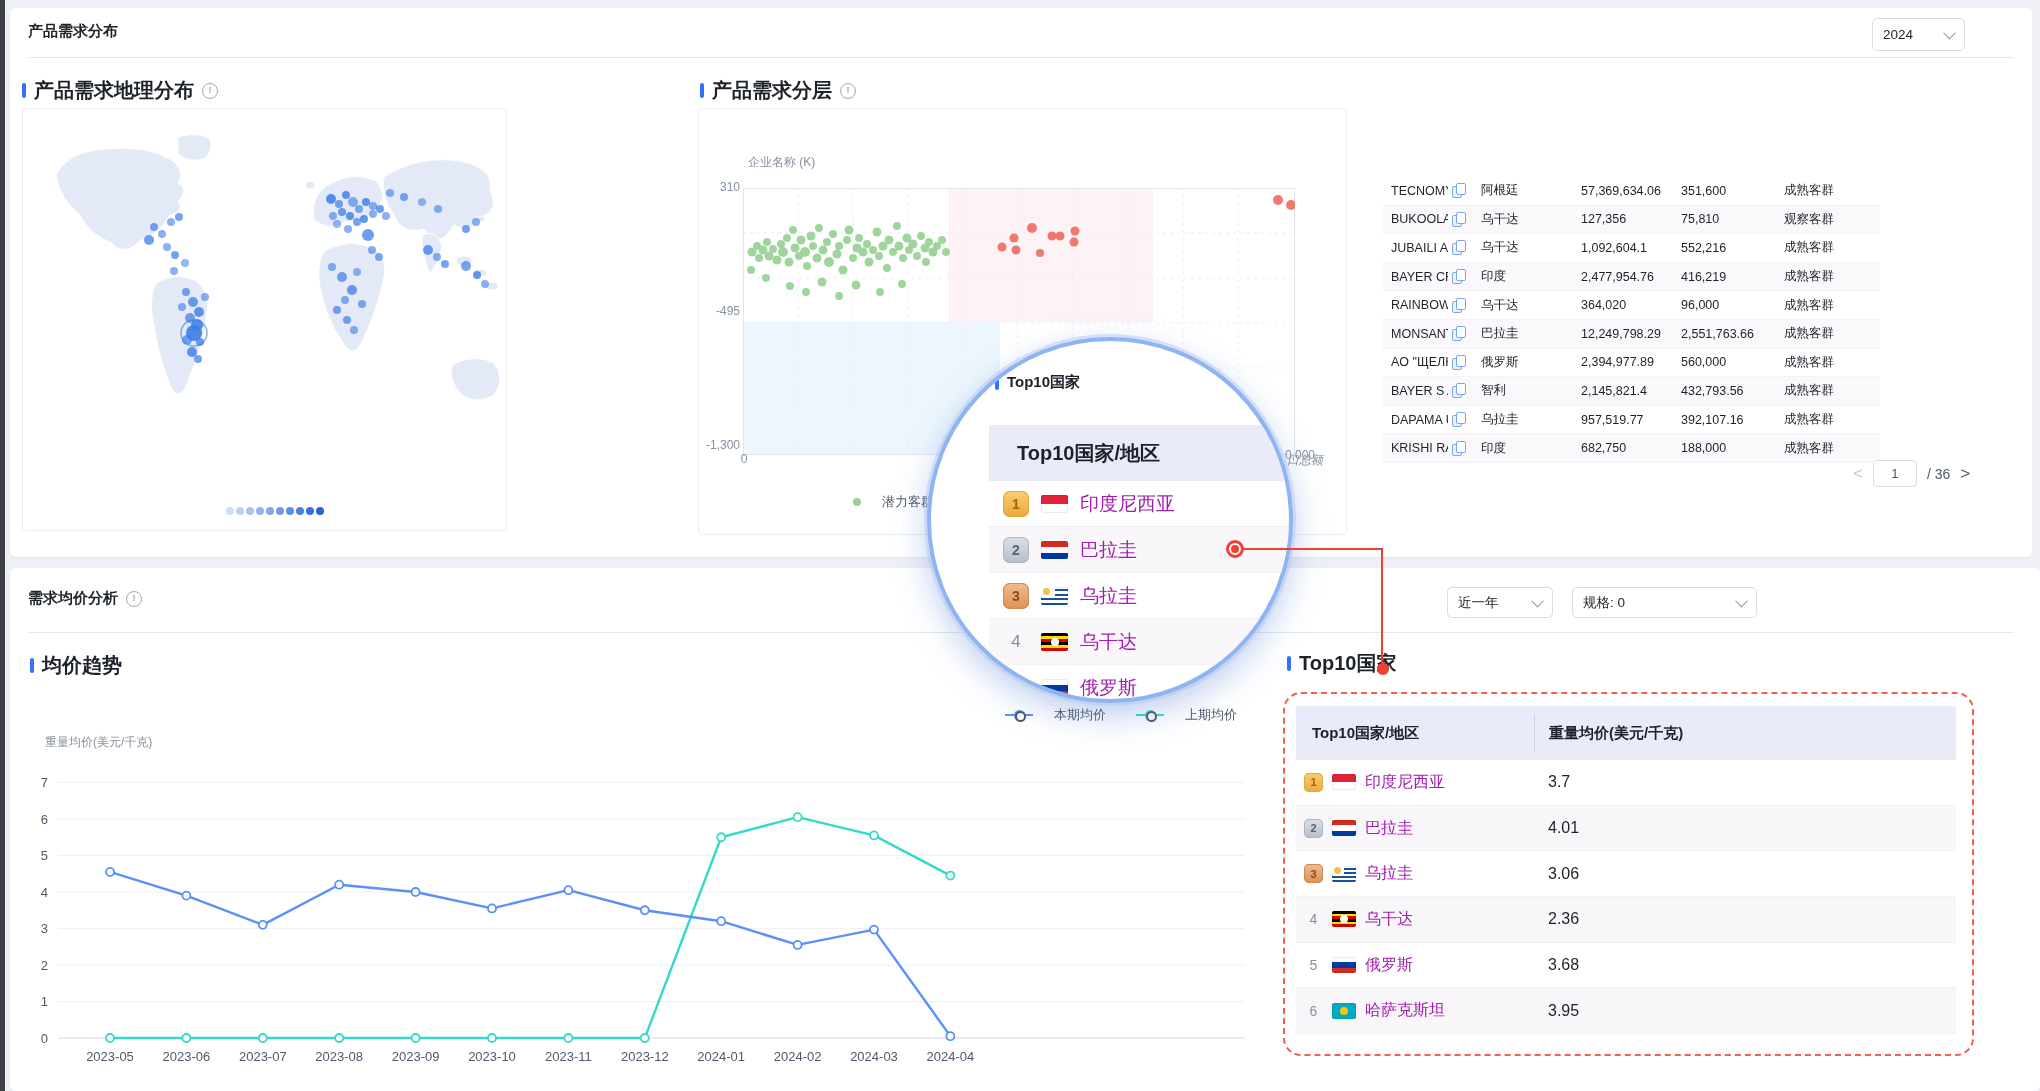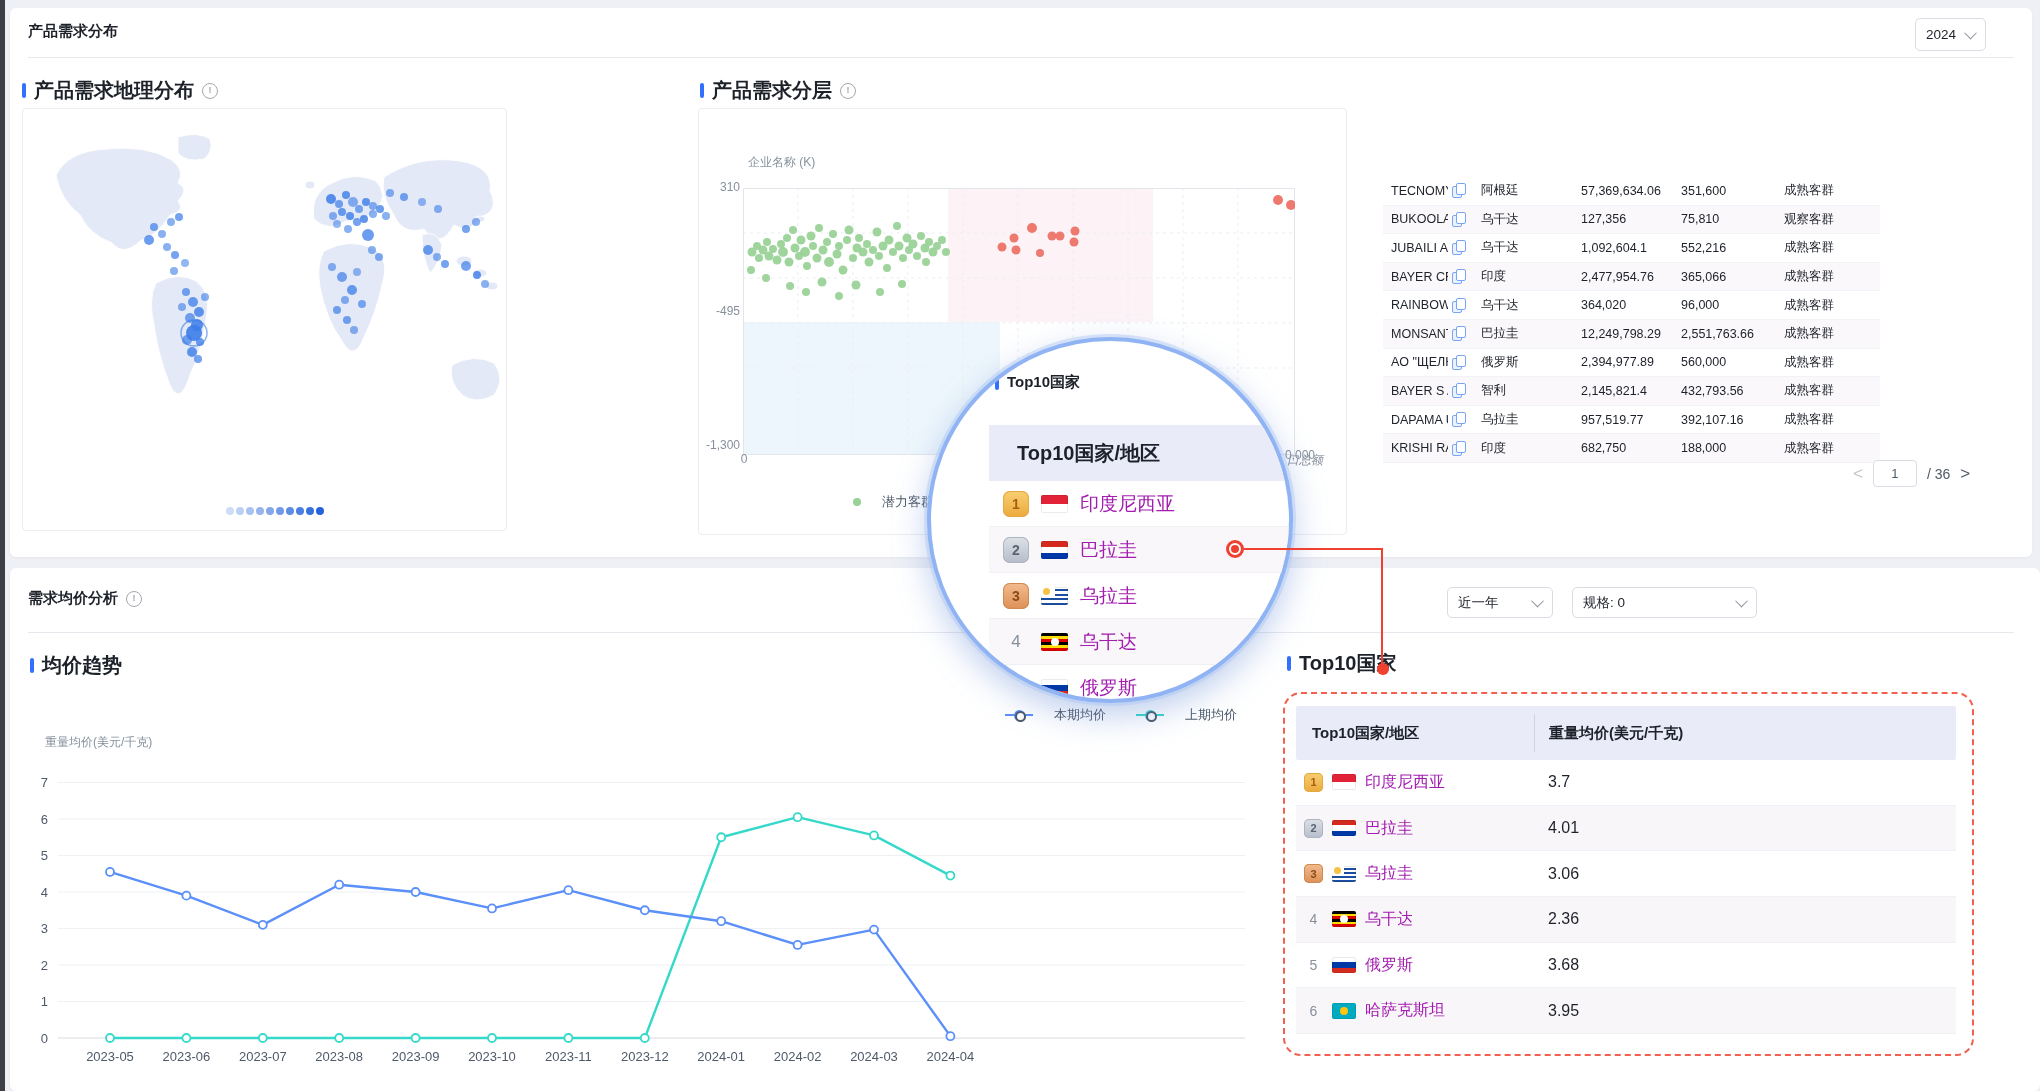--- a/index.html
+++ b/index.html
@@ -80,21 +80,21 @@
   .ldot{width:8px;height:8px;border-radius:50%;display:inline-block;}
 </style>
 </head>
 <body>
 
 <div id="stage">
   <div class="abs" style="left:0;top:0;width:5px;height:1091px;background:#3c3f45;"></div>
 
   <div class="card" style="left:10px;top:8px;width:2022px;height:549px;">
     <div class="abs panel-title" style="left:18px;top:14px;">产品需求分布</div>
-    <div class="sel" style="left:1905px;top:10px;width:71px;height:33px;">
+    <div class="sel" style="left:1862px;top:10px;width:93px;height:33px;">
       <span>2024</span>
       <span class="chev"></span>
     </div>
     <div class="divider" style="left:18px;top:49px;width:1986px;"></div>
 
     <div class="sec-head" style="left:12px;top:69px;">
       <span class="blue-bar"></span>
       <span class="sec-title">产品需求地理分布</span>
       <span class="info">!</span>
     </div>
@@ -341,21 +341,21 @@
           <span class="cc">552,216</span>
           <span class="cc">成熟客群</span>
         </div>
         <div class="crow alt" style="grid-template-columns: 90px 100px 100px 103px 104px; height: 27.6px;">
           <div class="cc">
             <span style="overflow: hidden; white-space: nowrap; max-width: 66px;">BAYER CRO...</span>
             <span class="copy"></span>
           </div>
           <span class="cc">印度</span>
           <span class="cc">2,477,954.76</span>
-          <span class="cc">365,066</span>
+          <span class="cc">416,219</span>
           <span class="cc">成熟客群</span>
         </div>
         <div class="crow" style="grid-template-columns: 90px 100px 100px 103px 104px; height: 27.6px;">
           <div class="cc">
             <span style="overflow: hidden; white-space: nowrap; max-width: 66px;">RAINBOW A...</span>
             <span class="copy"></span>
           </div>
           <span class="cc">乌干达</span>
           <span class="cc">364,020</span>
           <span class="cc">96,000</span>

